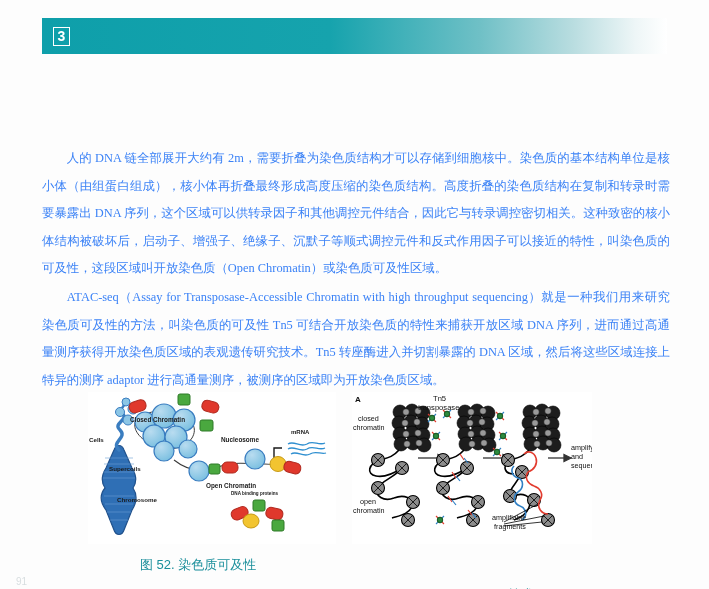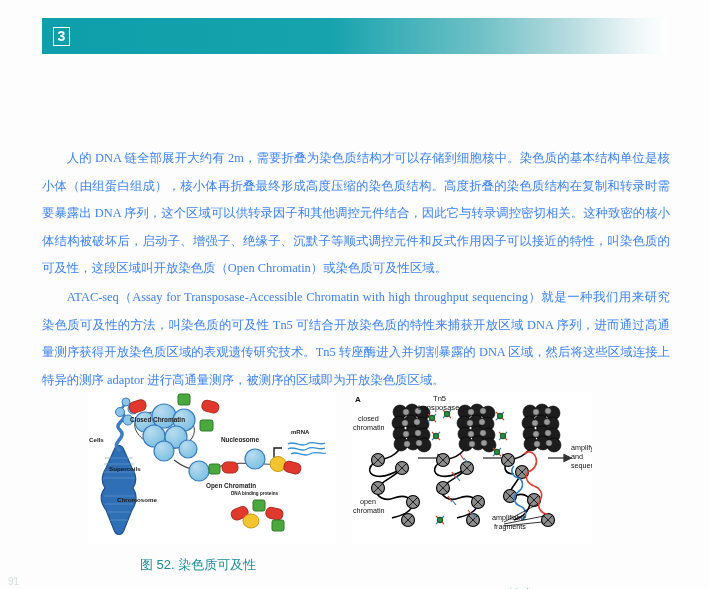--- a/index.html
+++ b/index.html
@@ -119,21 +119,21 @@
     color: #1b8f9b;
     font-size: 13px;
     font-family: "Liberation Sans", "DejaVu Sans", sans-serif;
     white-space: nowrap;
   }
   #caption-left  { left: 140px; }
   #caption-right { left: 408px; margin-top: 30px; }
 
   #page-number {
     position: absolute;
-    left: 8px;
+    left: 16px;
     top: 576px;
     font-size: 10px;
     color: #d8dee0;
     font-family: "Liberation Sans", sans-serif;
     text-align: center;
   }
 
   svg { display: block; }
   .dl { font-family: "Liberation Sans", "DejaVu Sans", sans-serif; }
 </style>

